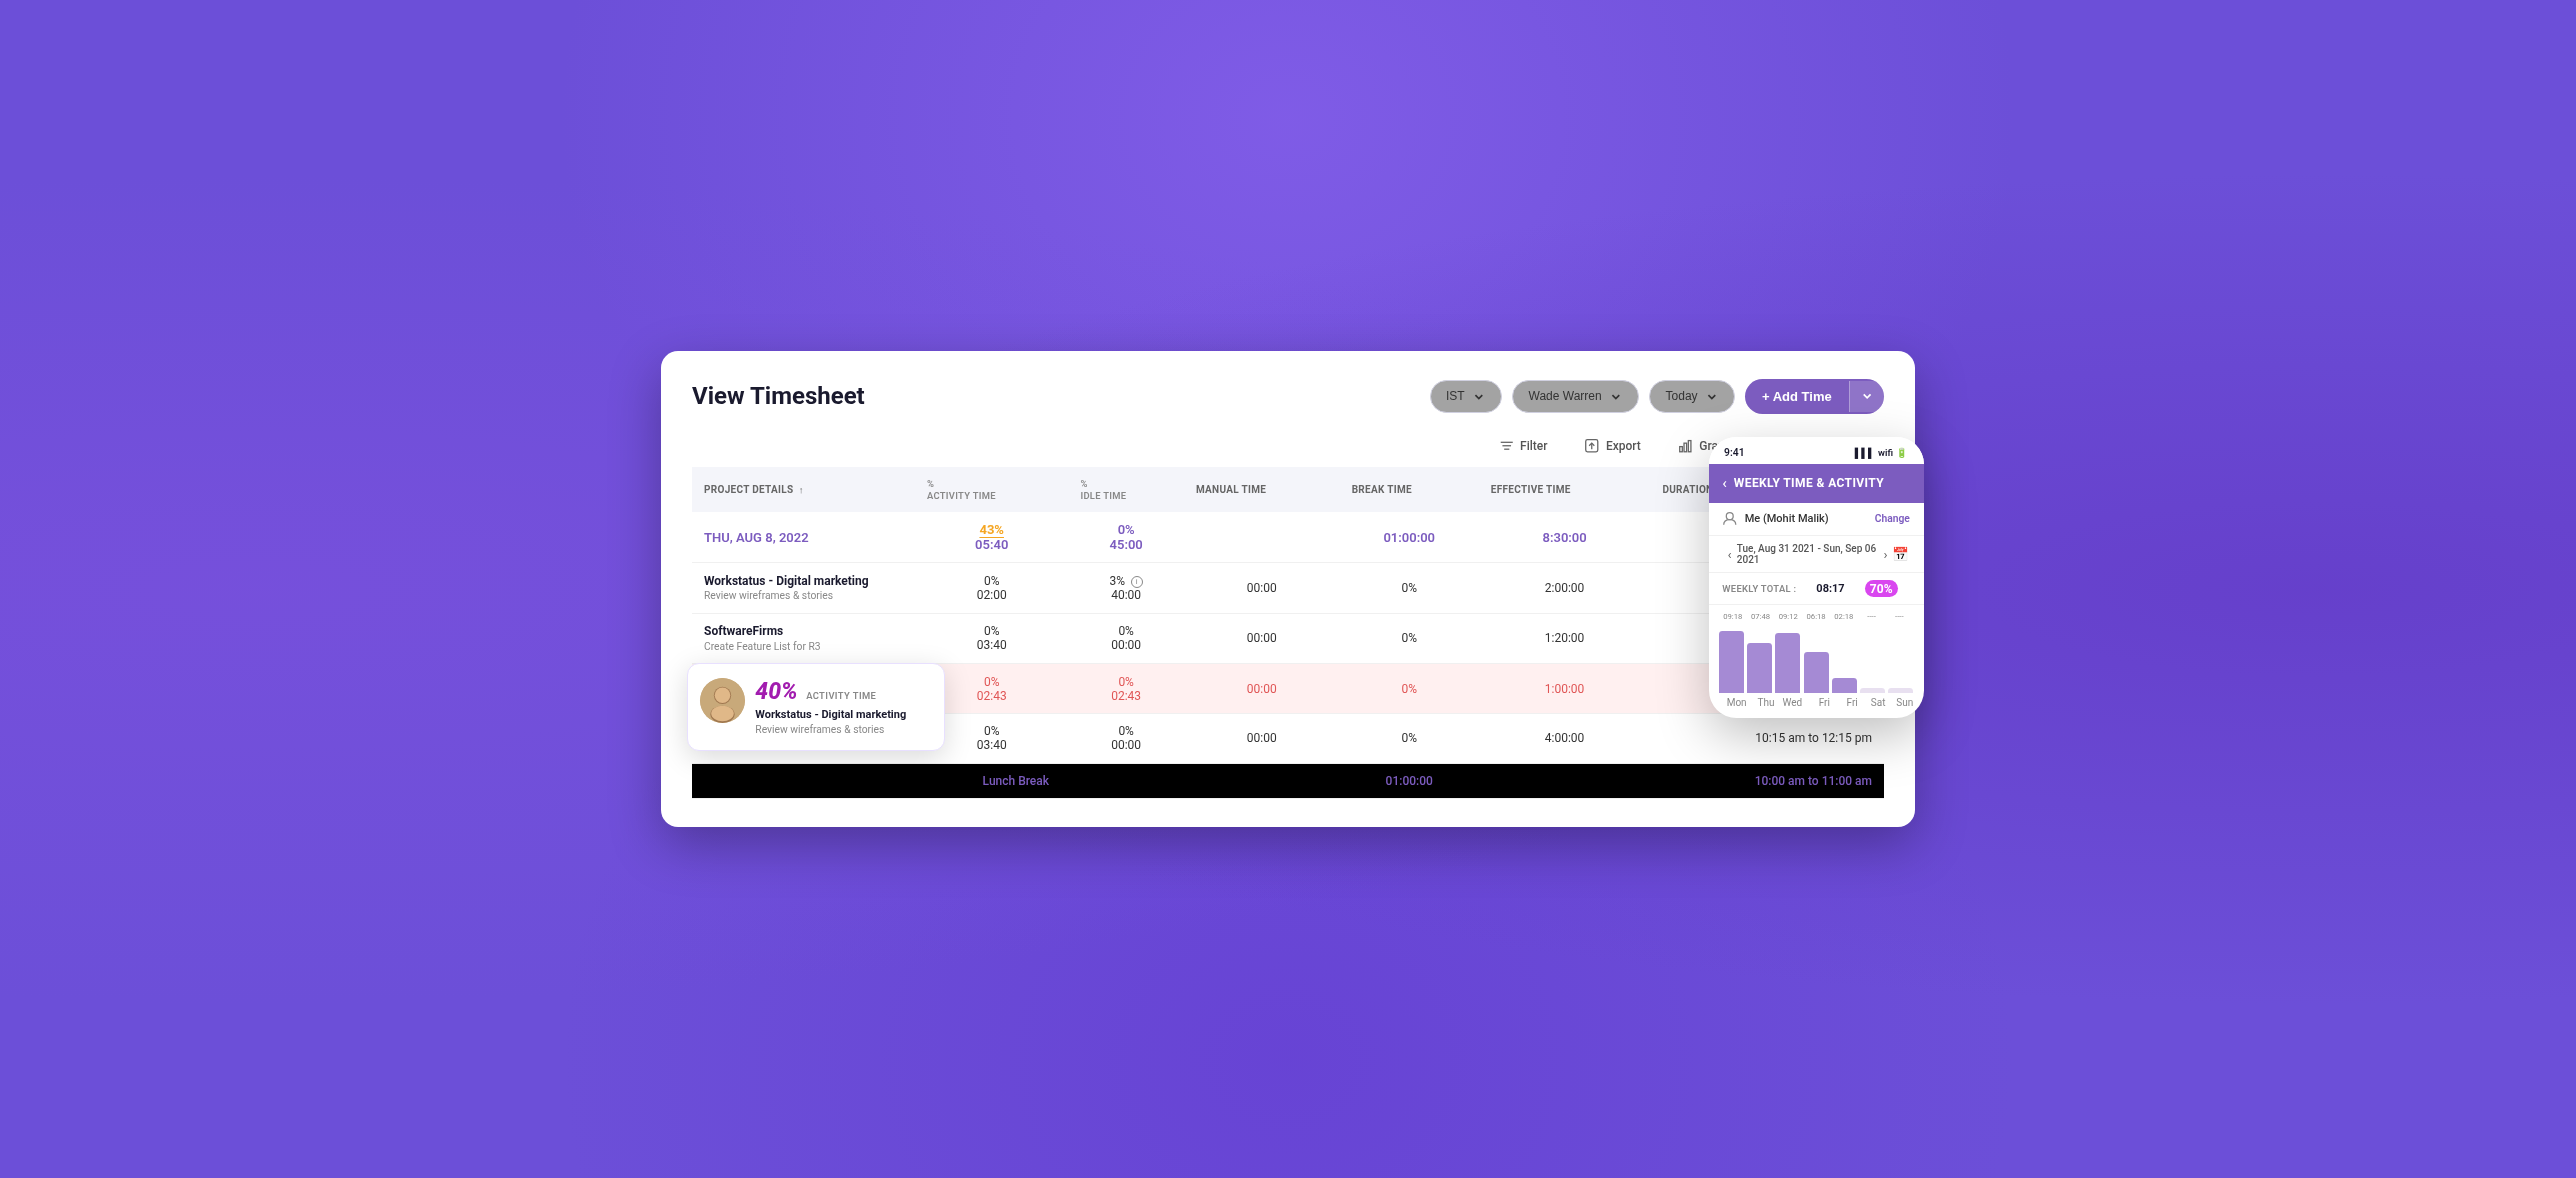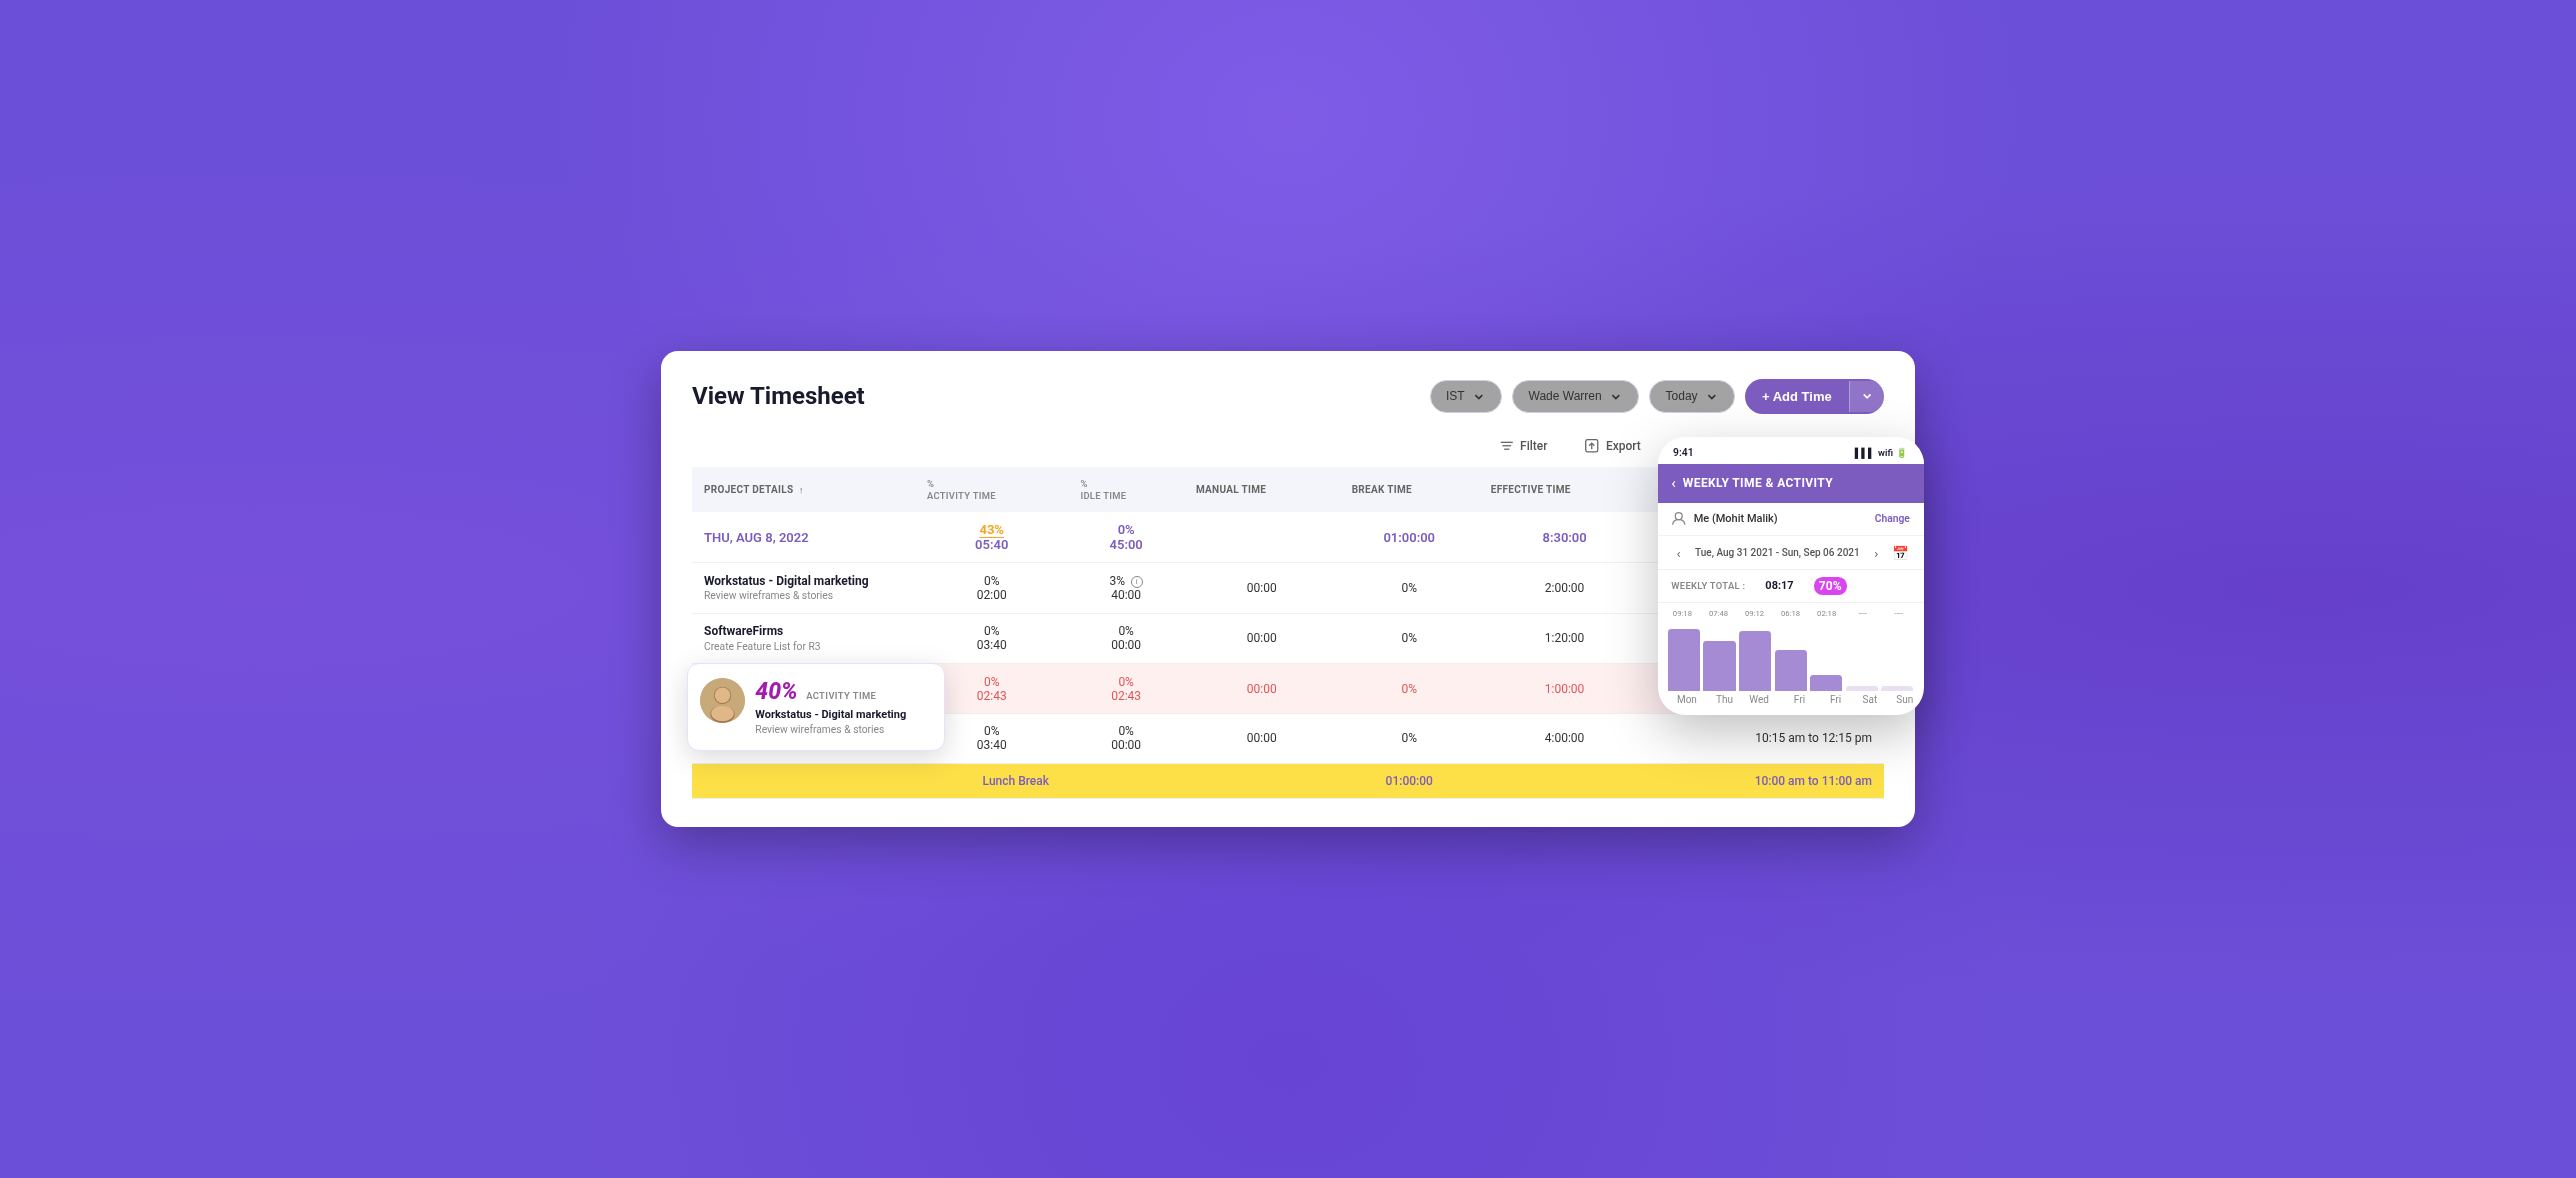--- a/index.html
+++ b/index.html
@@ -180,21 +180,21 @@
     .deleted-row td {
       background: #fff0f0;
       color: #e05555;
     }
     .deleted-row .project-name { text-decoration: line-through; color: #e05555; }
     .deleted-row .project-sub { text-decoration: line-through; color: #e08888; }
     .deleted-row td.center { color: #e05555; }
 
     
     .lunch-row td {
-      background: #fde047;
+      background: #000000;
       color: #7c5cbf;
       font-weight: 500;
       font-size: 12px;
     }
 
     
     .tooltip-popup {
       position: absolute;
       bottom: 76px;
       left: 26px;
@@ -243,21 +243,21 @@
       font-size: 10.3px;
       color: #888;
       margin-top: 1.7px;
     }
 
     
     .mobile-panel {
       position: absolute;
       right: -8.6px;
       top: 86px;
-      width: 266px;
+      width: 215px;
       background: white;
       border-radius: 27.5px;
       box-shadow: 0 17px 52px rgba(0,0,0,0.25);
       overflow: hidden;
       z-index: 20;
     }
     .mobile-status-bar {
       display: flex;
       justify-content: space-between;
       align-items: center;

